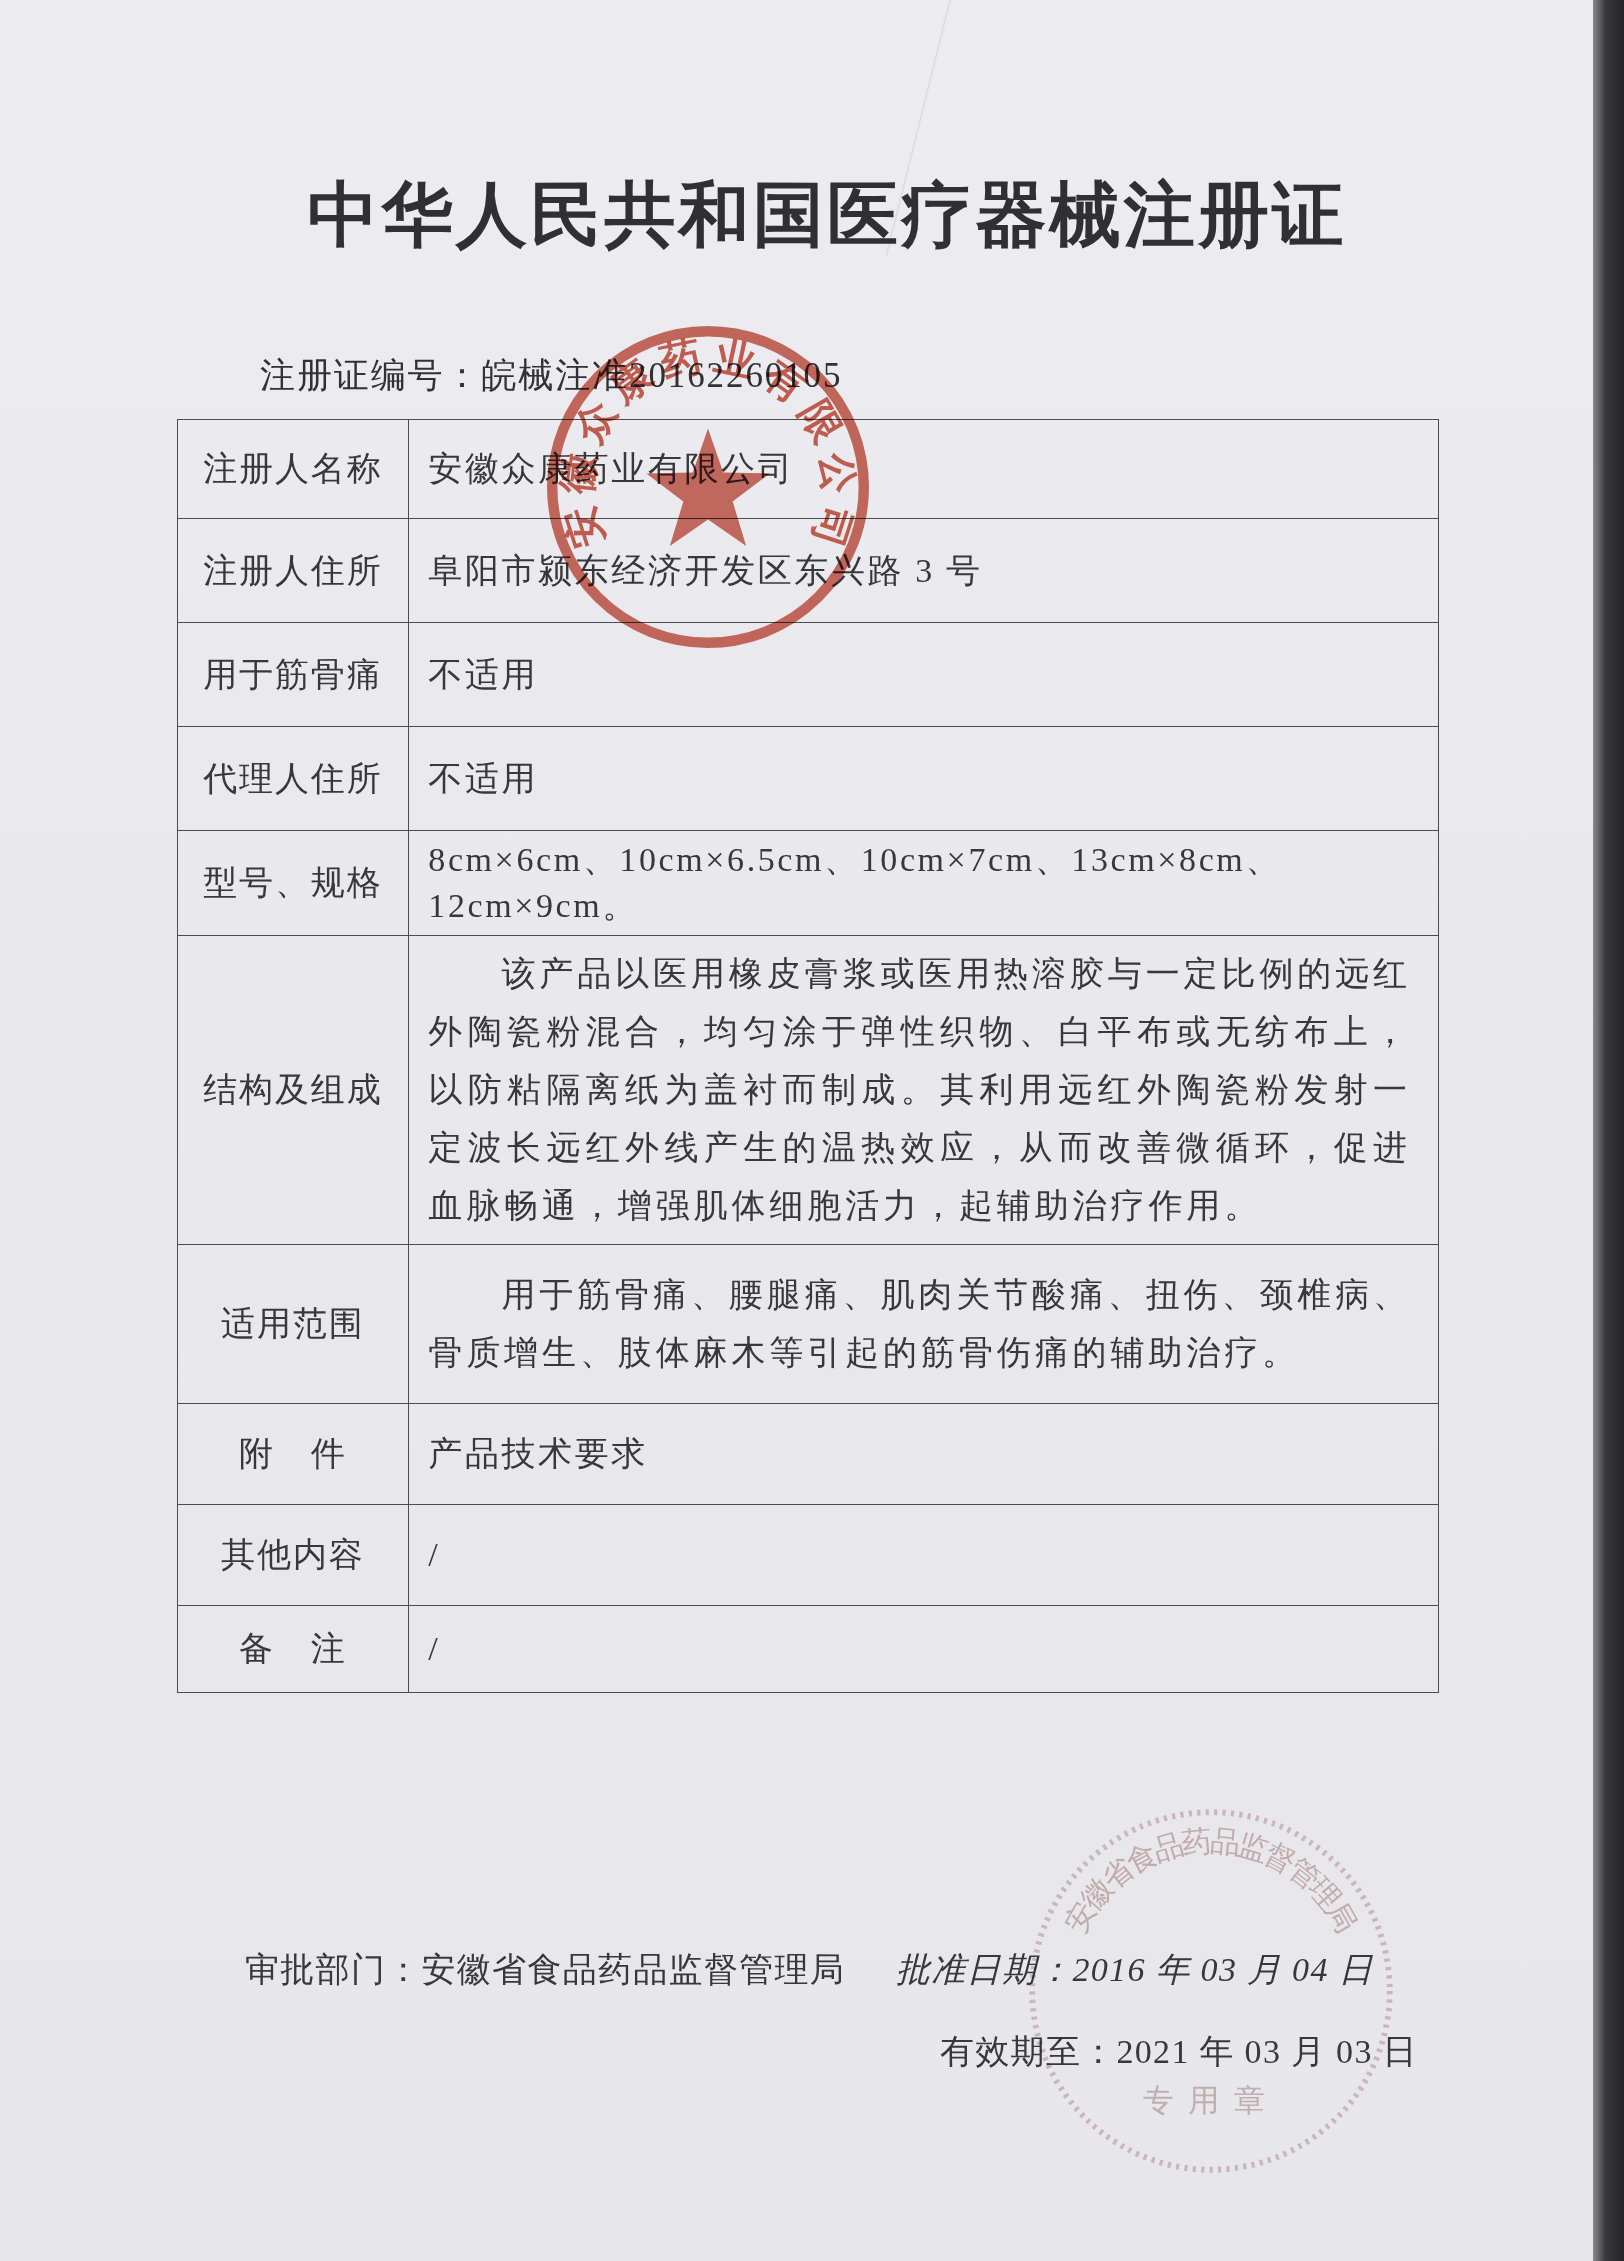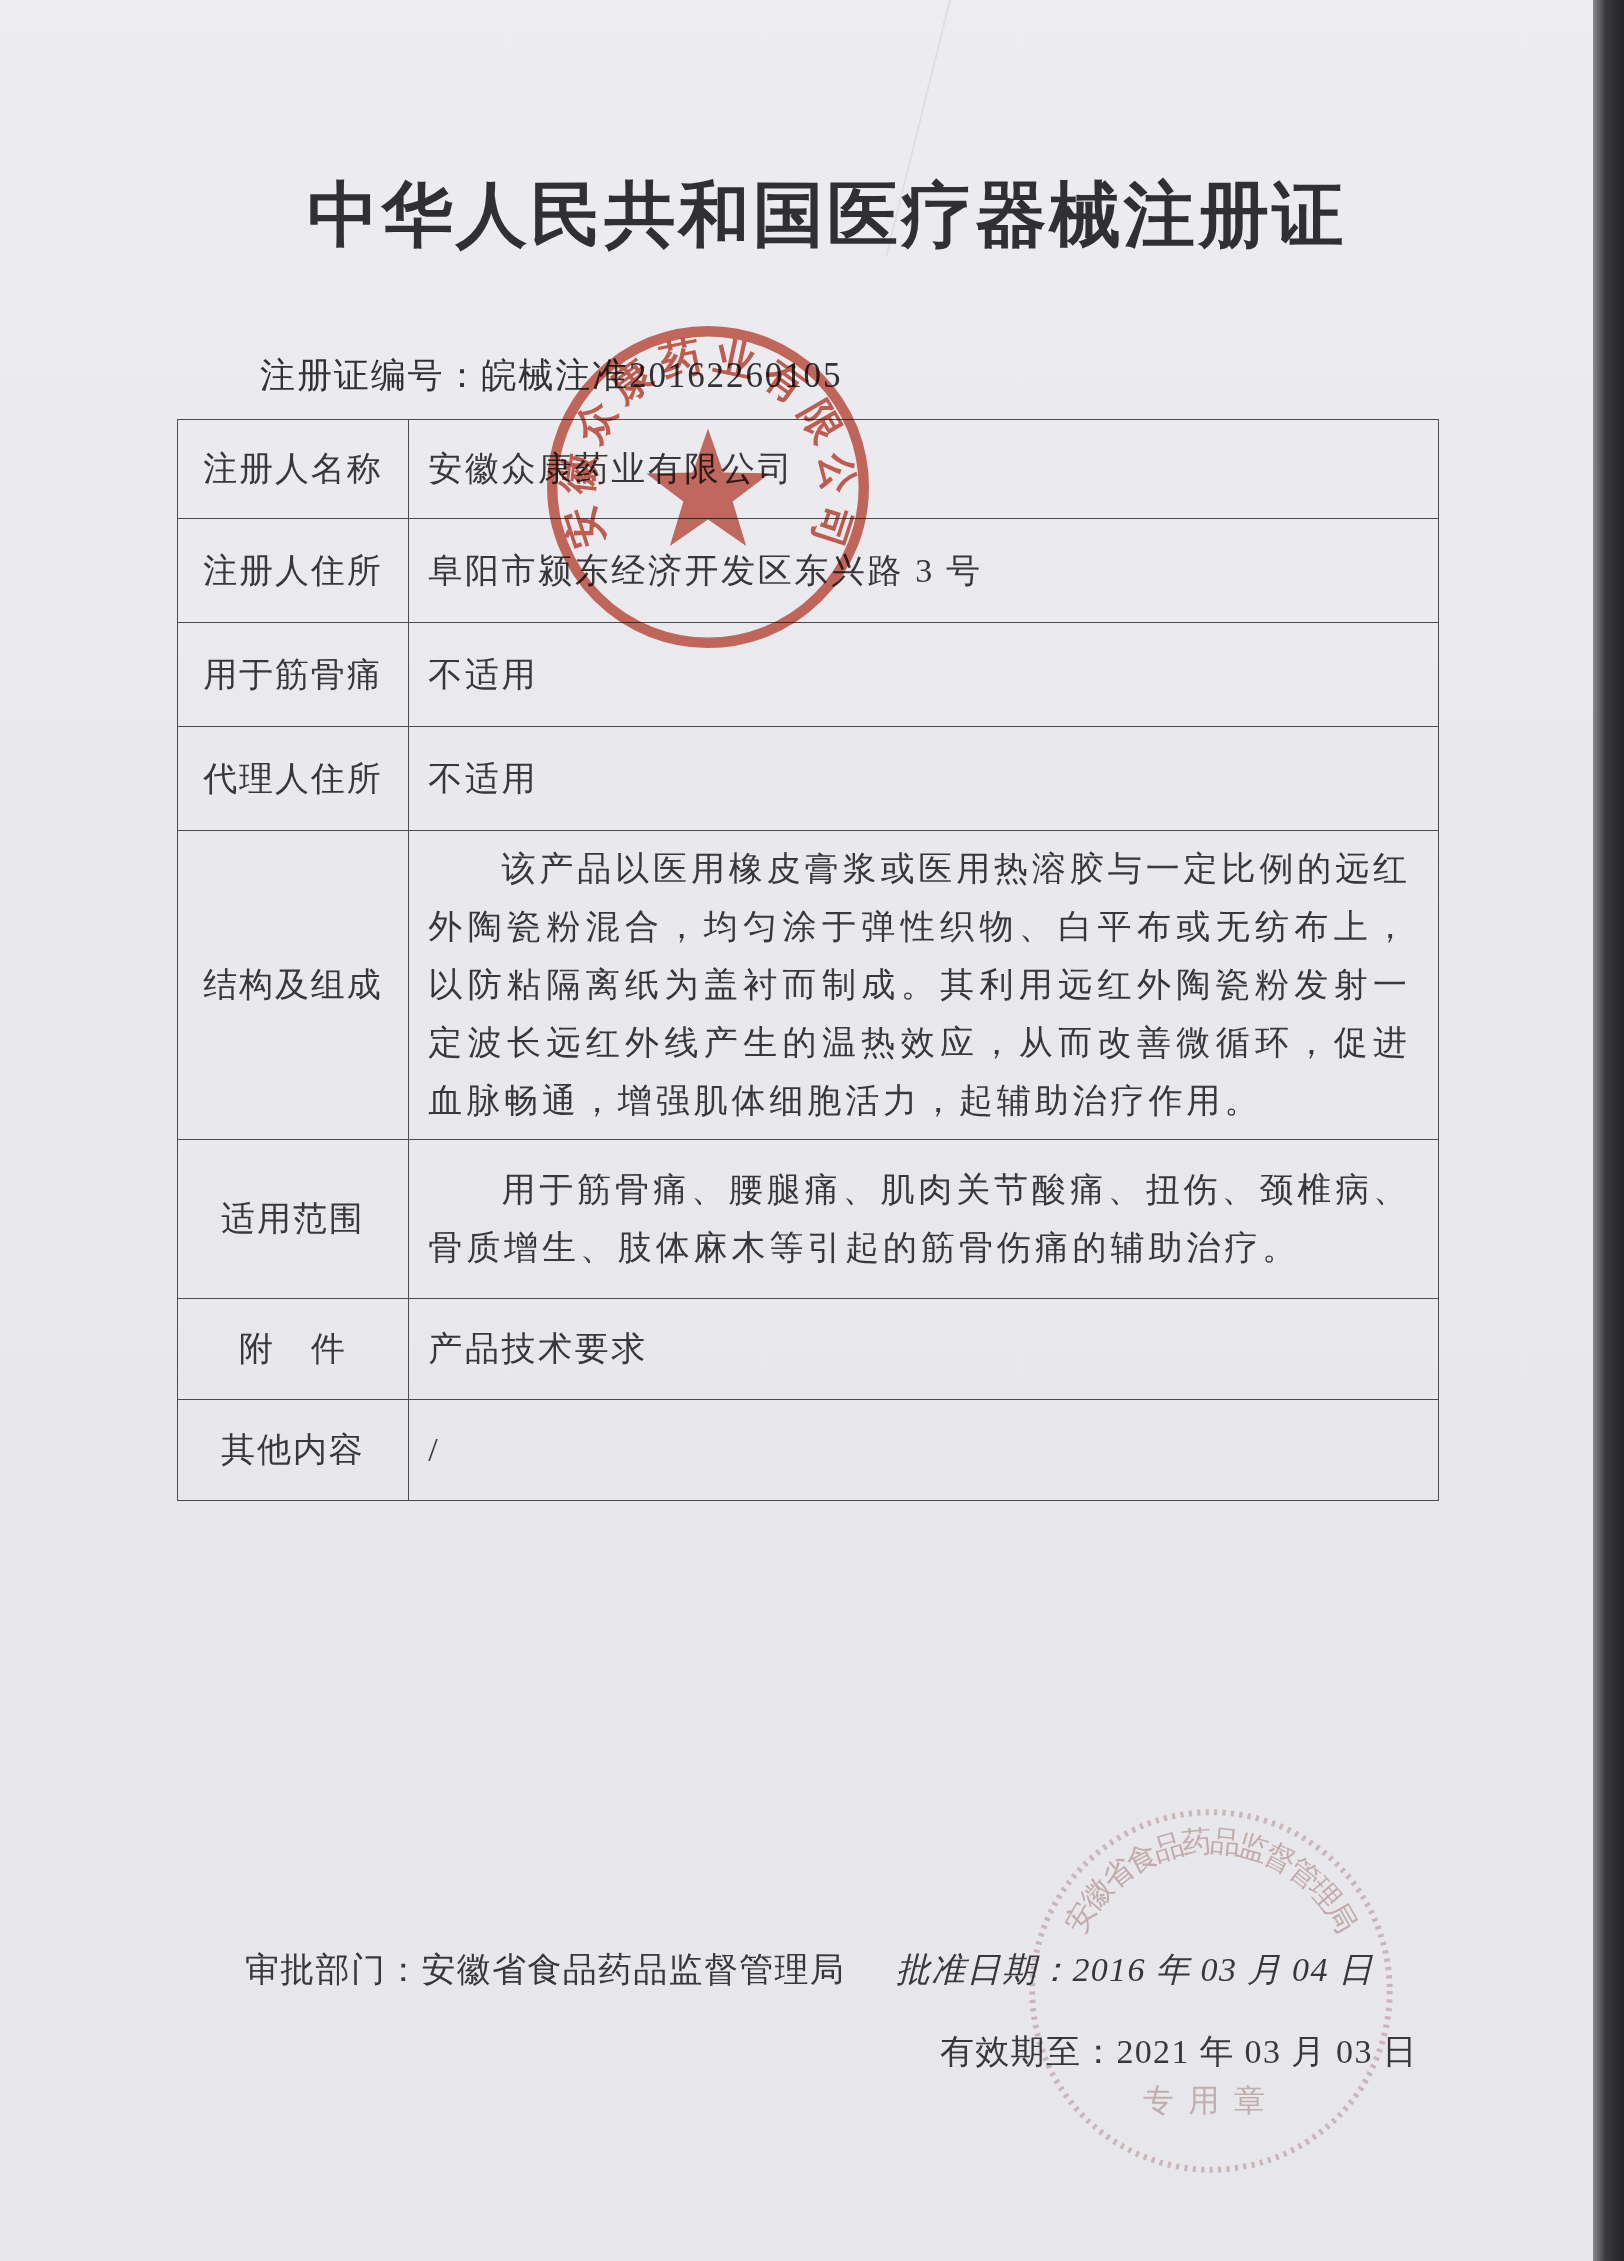--- a/index.html
+++ b/index.html
@@ -93,34 +93,42 @@
       <td class="val">阜阳市颍东经济开发区东兴路 3 号</td>
     </tr>
     <tr style="height:104px">
       <td class="lbl">用于筋骨痛</td>
       <td class="val">不适用</td>
     </tr>
     <tr style="height:104px">
       <td class="lbl">代理人住所</td>
       <td class="val">不适用</td>
     </tr>
+    <tr style="height:105px">
+      <td class="lbl">型号、规格</td>
+      <td class="val">8cm×6cm、10cm×6.5cm、10cm×7cm、13cm×8cm、12cm×9cm。</td>
+    </tr>
     <tr style="height:293px">
       <td class="lbl">结构及组成</td>
       <td class="val para">该产品以医用橡皮膏浆或医用热溶胶与一定比例的远红外陶瓷粉混合，均匀涂于弹性织物、白平布或无纺布上，以防粘隔离纸为盖衬而制成。其利用远红外陶瓷粉发射一定波长远红外线产生的温热效应，从而改善微循环，促进血脉畅通，增强肌体细胞活力，起辅助治疗作用。</td>
     </tr>
     <tr style="height:159px">
       <td class="lbl">适用范围</td>
       <td class="val para">用于筋骨痛、腰腿痛、肌肉关节酸痛、扭伤、颈椎病、骨质增生、肢体麻木等引起的筋骨伤痛的辅助治疗。</td>
     </tr>
     <tr style="height:101px">
       <td class="lbl">附　件</td>
       <td class="val">产品技术要求</td>
     </tr>
     <tr style="height:101px">
       <td class="lbl">其他内容</td>
+      <td class="val">/</td>
+    </tr>
+    <tr style="height:87px">
+      <td class="lbl">备　注</td>
       <td class="val">/</td>
     </tr>
   </tbody>
     </table>
 
   <div class="footer-line" id="dept">
     <span>审批部门：</span><span>安徽省食品药品监督管理局</span>
   </div>
   <div class="footer-line" id="appr">
     <span>批准日期：</span><span>2016 年 03 月 04 日</span>

